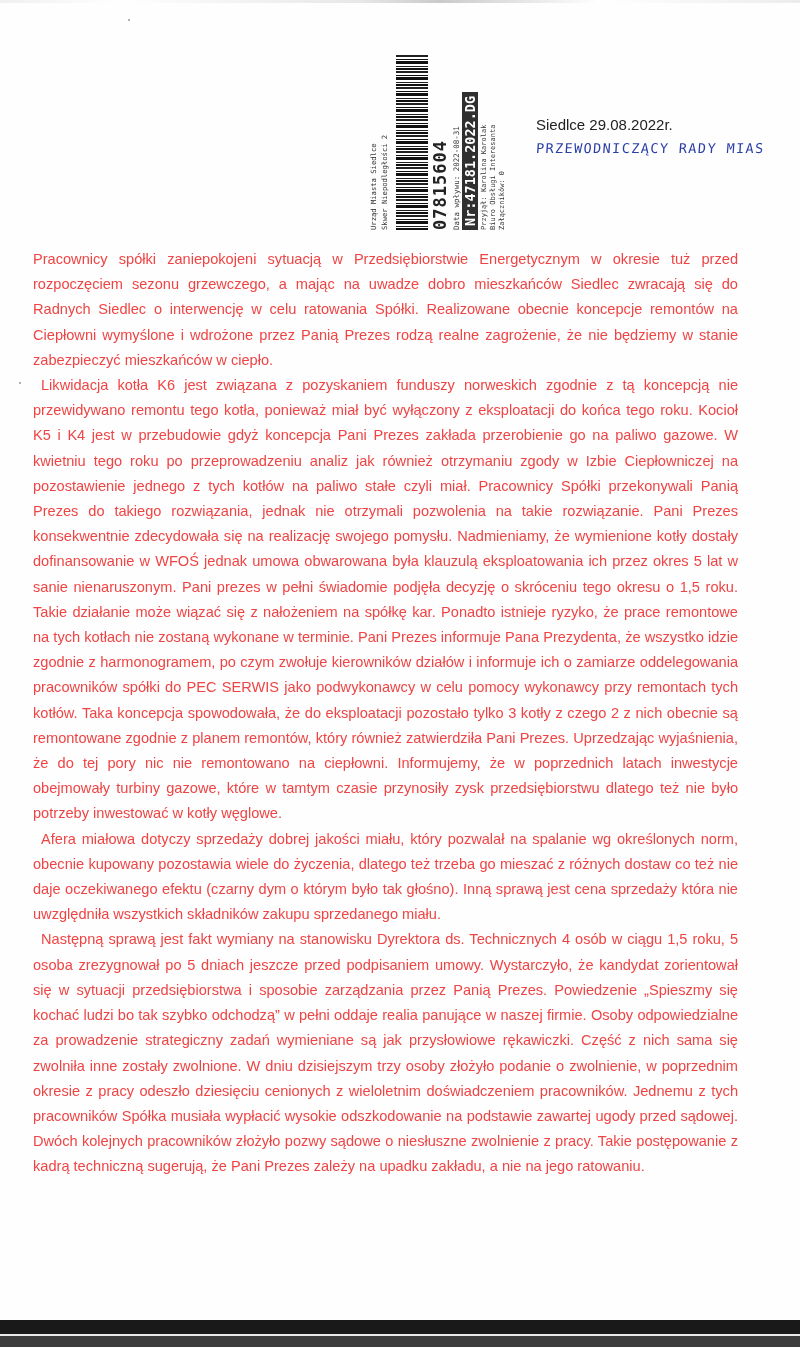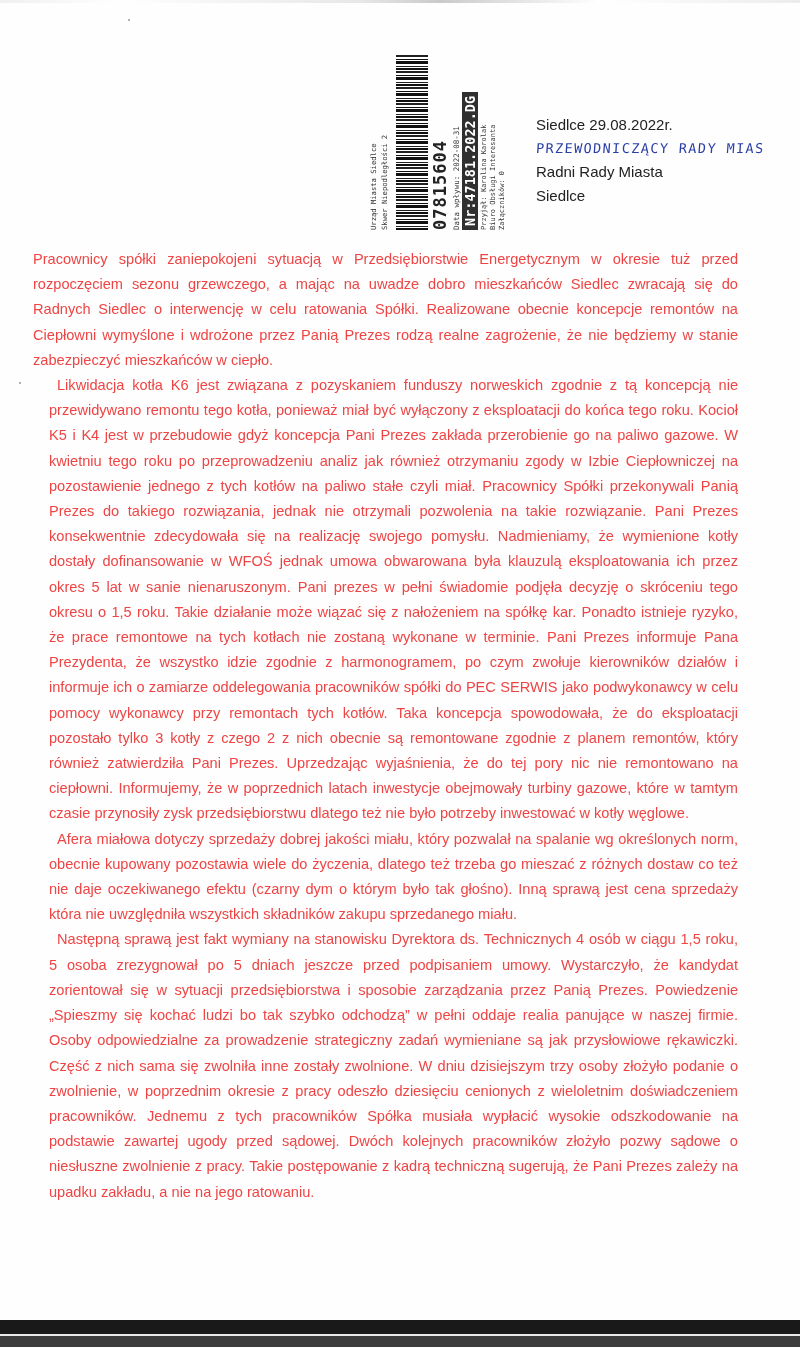--- a/index.html
+++ b/index.html
@@ -33,21 +33,21 @@
   
   .place-date { position: absolute; left: 536px; top: 116px; font-size: 15px; color: #222; text-align: right; }
   .handwritten { position: absolute; left: 536px; top: 140px; font-size: 13.5px; color: #2a3ea7;
     font-family: "DejaVu Sans Mono", monospace; letter-spacing: 1.4px; white-space: nowrap; transform: skewX(-4deg); }
   .addressee { position: absolute; left: 536px; top: 160px; font-size: 15px; color: #222; line-height: 24px; }
 
   
   .body-text { position: absolute; left: 33px; top: 247px; width: 705px;
     font-size: 14.6px; line-height: 25.2px; color: #ef4444; text-align: justify; }
   .body-text p { margin: 0; }
-  .body-text .indent { text-indent: 8px; margin-left: 16px; }
+  .body-text .indent { text-indent: 8px; }
 
   .stray { position: absolute; width: 2px; height: 2px; background: #999; border-radius: 1px; }
 
   
   .dark-bar { position: absolute; left: 0; top: 1320px; width: 800px; height: 14px; background: #191919; }
   .white-line { position: absolute; left: 0; top: 1334px; width: 800px; height: 2px; background: #e8e8e8; }
   .dark-bar2 { position: absolute; left: 0; top: 1336px; width: 800px; height: 11px; background: #3c3c3c; }
 </style>
 </head>
 <body>
@@ -64,24 +64,20 @@
       <div class="stamp-line st-date">Data wpływu: 2022-08-31</div>
       <div class="stamp-line st-nr">Nr:47181.2022.DG</div>
       <div class="stamp-line st-recv">Przyjął: Karolina Karolak</div>
       <div class="stamp-line st-dept">Biuro Obsługi Interesanta</div>
       <div class="stamp-line st-enc">Załączników: 0</div>
     </div>
   </div>
 
   <div class="place-date">Siedlce 29.08.2022r.</div>
   <div class="handwritten">PRZEWODNICZĄCY RADY MIAS</div>
-  <div class="addressee">
-    <div>Radni Rady Miasta</div>
-    <div>Siedlce</div>
-  </div>
 
   <div class="body-text">
     <p>Pracownicy spółki zaniepokojeni sytuacją w Przedsiębiorstwie Energetycznym w okresie tuż przed rozpoczęciem sezonu grzewczego, a mając na uwadze dobro mieszkańców Siedlec zwracają się do Radnych Siedlec o interwencję w celu ratowania Spółki. Realizowane obecnie koncepcje remontów na Ciepłowni wymyślone i wdrożone przez Panią Prezes rodzą realne zagrożenie, że nie będziemy w stanie zabezpieczyć mieszkańców w ciepło.</p>
     <p class="indent">Likwidacja kotła K6 jest związana z pozyskaniem funduszy norweskich zgodnie z tą koncepcją nie przewidywano remontu tego kotła, ponieważ miał być wyłączony z eksploatacji do końca tego roku. Kocioł K5 i K4 jest w przebudowie gdyż koncepcja Pani Prezes zakłada przerobienie go na paliwo gazowe. W kwietniu tego roku po przeprowadzeniu analiz jak również otrzymaniu zgody w Izbie Ciepłowniczej na pozostawienie jednego z tych kotłów na paliwo stałe czyli miał. Pracownicy Spółki przekonywali Panią Prezes do takiego rozwiązania, jednak nie otrzymali pozwolenia na takie rozwiązanie. Pani Prezes konsekwentnie zdecydowała się na realizację swojego pomysłu. Nadmieniamy, że wymienione kotły dostały dofinansowanie w WFOŚ jednak umowa obwarowana była klauzulą eksploatowania ich przez okres 5 lat w sanie nienaruszonym. Pani prezes w pełni świadomie podjęła decyzję o skróceniu tego okresu o 1,5 roku. Takie działanie może wiązać się z nałożeniem na spółkę kar. Ponadto istnieje ryzyko, że prace remontowe na tych kotłach nie zostaną wykonane w terminie. Pani Prezes informuje Pana Prezydenta, że wszystko idzie zgodnie z harmonogramem, po czym zwołuje kierowników działów i informuje ich o zamiarze oddelegowania pracowników spółki do PEC SERWIS jako podwykonawcy w celu pomocy wykonawcy przy remontach tych kotłów. Taka koncepcja spowodowała, że do eksploatacji pozostało tylko 3 kotły z czego 2 z nich obecnie są remontowane zgodnie z planem remontów, który również zatwierdziła Pani Prezes. Uprzedzając wyjaśnienia, że do tej pory nic nie remontowano na ciepłowni. Informujemy, że w poprzednich latach inwestycje obejmowały turbiny gazowe, które w tamtym czasie przynosiły zysk przedsiębiorstwu dlatego też nie było potrzeby inwestować w kotły węglowe.</p>
     <p class="indent">Afera miałowa dotyczy sprzedaży dobrej jakości miału, który pozwalał na spalanie wg określonych norm, obecnie kupowany pozostawia wiele do życzenia, dlatego też trzeba go mieszać z różnych dostaw co też nie daje oczekiwanego efektu (czarny dym o którym było tak głośno). Inną sprawą jest cena sprzedaży która nie uwzględniła wszystkich składników zakupu sprzedanego miału.</p>
     <p class="indent">Następną sprawą jest fakt wymiany na stanowisku Dyrektora ds. Technicznych 4 osób w ciągu 1,5 roku, 5 osoba zrezygnował po 5 dniach jeszcze przed podpisaniem umowy. Wystarczyło, że kandydat zorientował się w sytuacji przedsiębiorstwa i sposobie zarządzania przez Panią Prezes. Powiedzenie „Spieszmy się kochać ludzi bo tak szybko odchodzą” w pełni oddaje realia panujące w naszej firmie. Osoby odpowiedzialne za prowadzenie strategiczny zadań wymieniane są jak przysłowiowe rękawiczki. Część z nich sama się zwolniła inne zostały zwolnione. W dniu dzisiejszym trzy osoby złożyło podanie o zwolnienie, w poprzednim okresie z pracy odeszło dziesięciu cenionych z wieloletnim doświadczeniem pracowników. Jednemu z tych pracowników Spółka musiała wypłacić wysokie odszkodowanie na podstawie zawartej ugody przed sądowej. Dwóch kolejnych pracowników złożyło pozwy sądowe o niesłuszne zwolnienie z pracy. Takie postępowanie z kadrą techniczną sugerują, że Pani Prezes zależy na upadku zakładu, a nie na jego ratowaniu.</p>
   </div>
 
   <div class="stray" style="left:19px;top:382px"></div>
   <div class="stray" style="left:128px;top:19px"></div>

